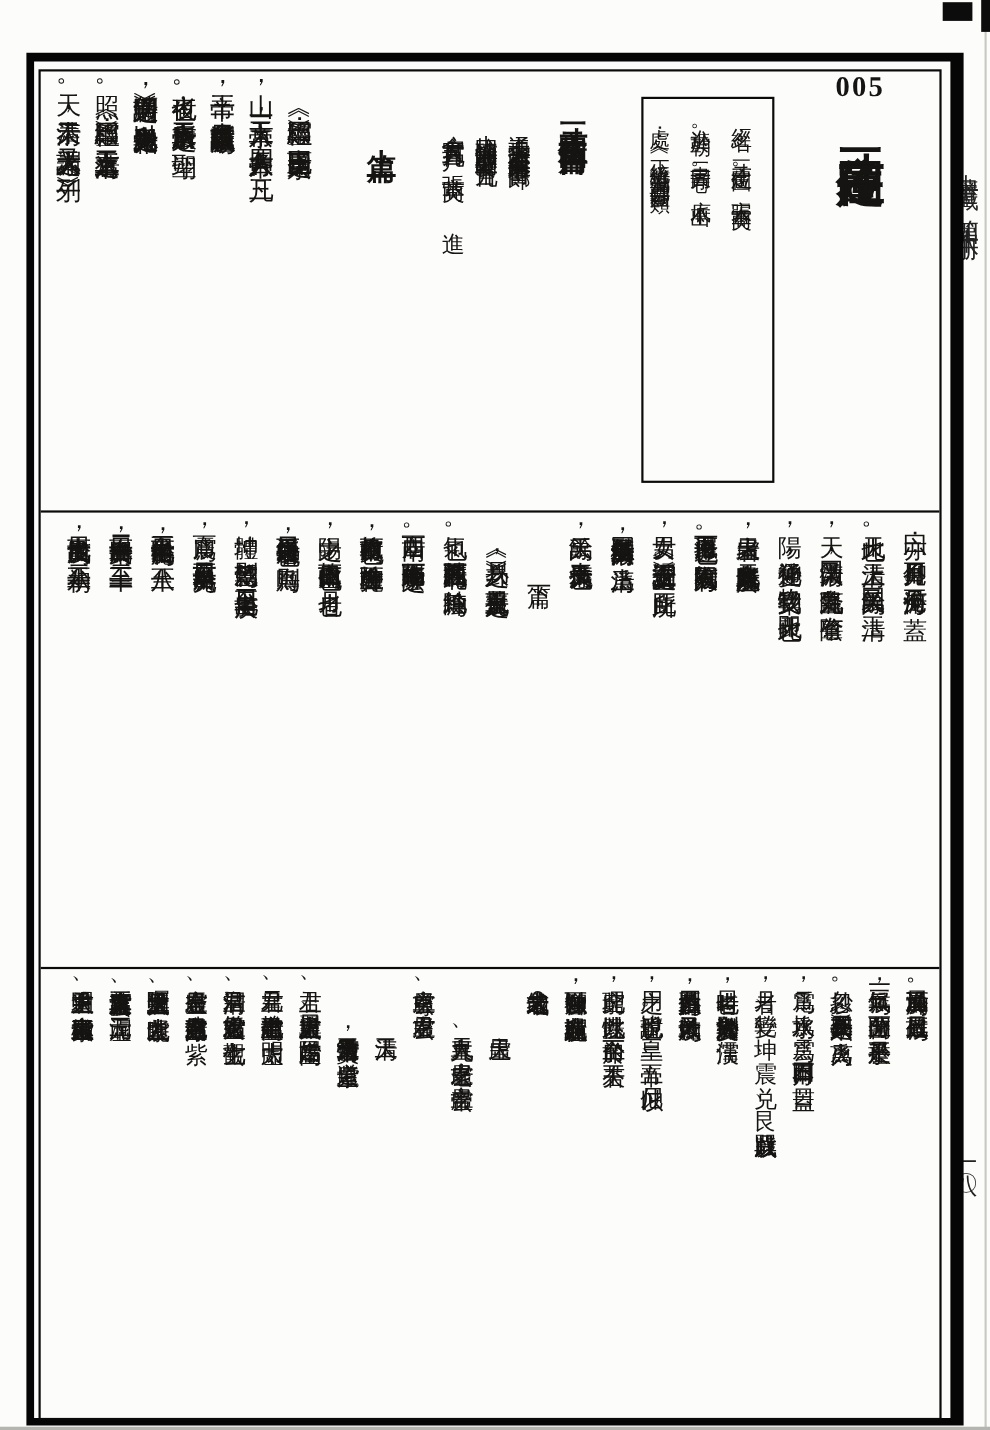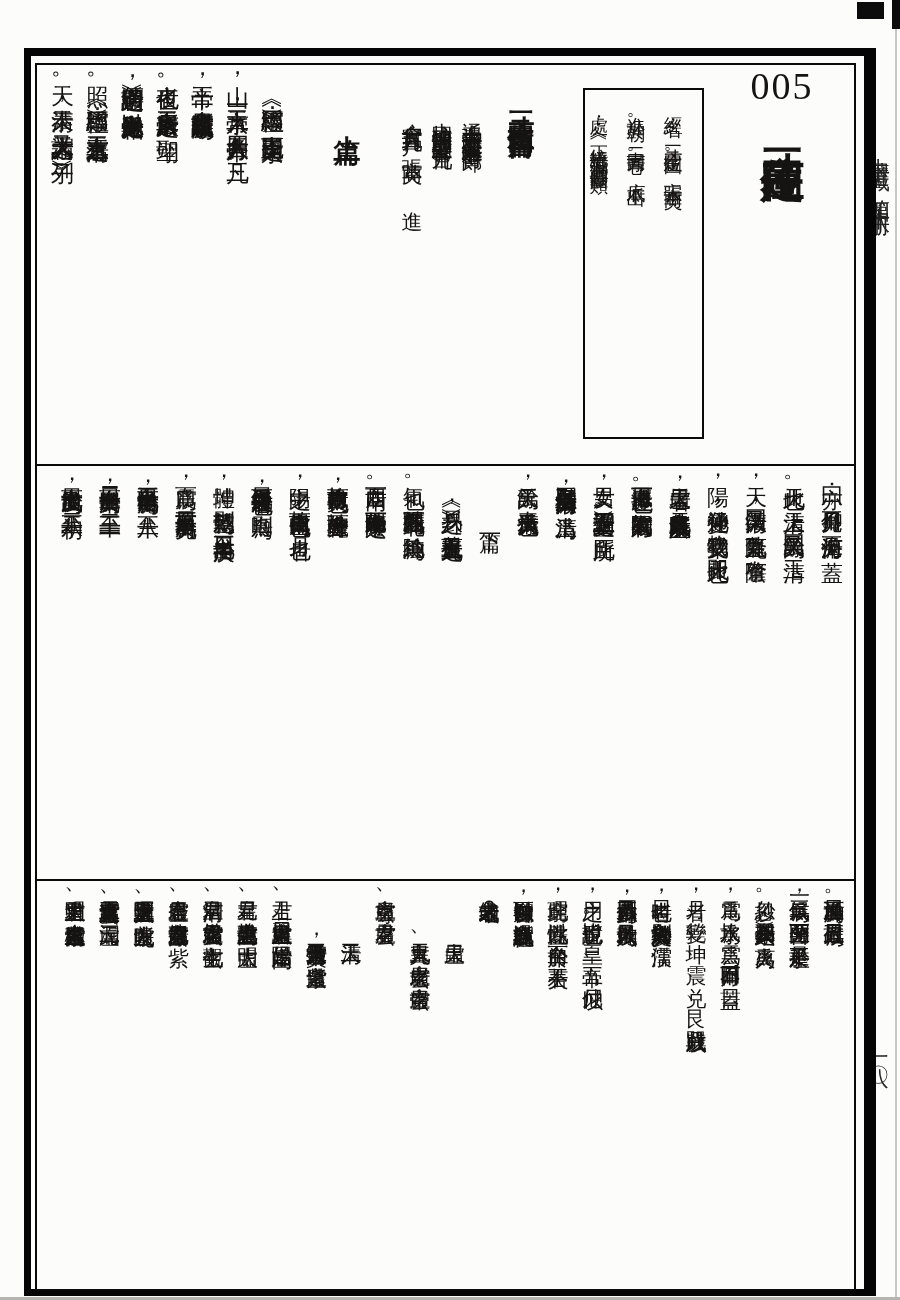--- a/index.html
+++ b/index.html
@@ -31,21 +31,21 @@
   
   .volume-label{left:864px;top:140px;font-size:22px;letter-spacing:4px;color:#222;}
   .folio-number{left:864px;top:1046px;font-size:21px;letter-spacing:3px;color:#222;}
   .scan-edge-line{position:absolute;left:895px;top:0;width:2px;height:1300px;background:#c9c9c4;}
   .scan-bottom-streak{position:absolute;left:0;top:1297px;width:900px;height:3px;background:#b5b5af;}
   .scan-artifact{position:absolute;background:#0c0c0c;}
   #artifact-1{left:857px;top:2px;width:27px;height:17px;}
   #artifact-2{left:892px;top:0px;width:8px;height:29px;}
   
   .doc-header{position:absolute;left:742px;top:64px;width:80px;text-align:center;}
-  .doc-number{font-size:38px;font-weight:400;letter-spacing:2px;font-family:"Liberation Serif","DejaVu Serif",serif;}
+  .doc-number{font-size:26px;font-weight:700;letter-spacing:2px;font-family:"Liberation Serif","DejaVu Serif",serif;}
   .main-title{
     position:static;writing-mode:vertical-rl;text-orientation:upright;
     margin:6px auto 0;font-size:44px;font-weight:700;letter-spacing:3px;line-height:78px;
   }
   .colophon-box{
     position:absolute;left:583px;top:88px;width:121px;height:351px;
     border:2px solid #0a0a0a;box-sizing:border-box;
   }
   .colophon-text{right:10px;top:12px;height:326px;font-size:19px;letter-spacing:3px;line-height:37px;}
   .toc-heading{left:503px;top:90px;font-size:27px;letter-spacing:4px;font-weight:600;}

